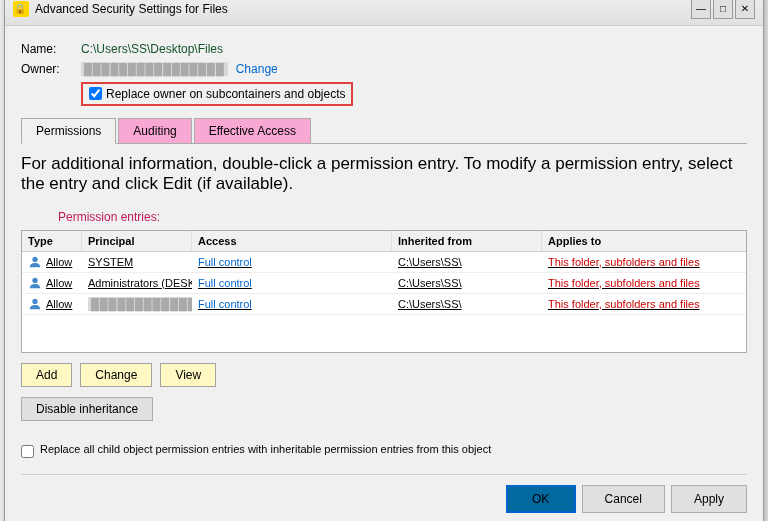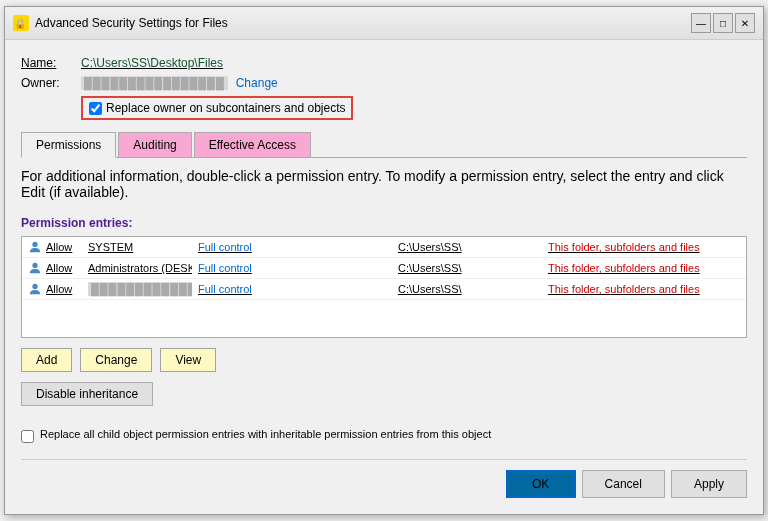--- a/index.html
+++ b/index.html
@@ -5,35 +5,35 @@
     * { box-sizing: border-box; margin: 0; padding: 0; }
     body { font-family: 'Segoe UI', Tahoma, Geneva, Verdana, sans-serif; font-size: 12px; background: #f0f0f0; display: flex; justify-content: center; align-items: center; height: 100vh; }
     .window { width: 760px; background: #f0f0f0; border: 1px solid #999; box-shadow: 2px 2px 8px rgba(0,0,0,0.3); }
     .title-bar { background: linear-gradient(to bottom, #f0f0f0, #e0e0e0); padding: 6px 8px; display: flex; align-items: center; justify-content: space-between; border-bottom: 1px solid #ccc; }
     .title-bar-left { display: flex; align-items: center; gap: 6px; }
     .title-bar-icon { width: 16px; height: 16px; background: #ffd700; border-radius: 2px; display: flex; align-items: center; justify-content: center; font-size: 10px; }
     .title-text { font-size: 12px; font-weight: normal; color: #000; }
     .title-bar-buttons { display: flex; gap: 2px; }
     .title-btn { width: 20px; height: 20px; border: 1px solid #999; background: #e0e0e0; cursor: pointer; display: flex; align-items: center; justify-content: center; font-size: 10px; }
     .content { padding: 16px; }
-    .field-row { display: flex; align-items: center; margin-bottom: 6px; text-decoration: underline; }
+    .field-row { display: flex; align-items: center; margin-bottom: 6px; }
     .field-label { width: 60px; color: #000; font-weight: normal; }
     .field-value { color: #14532d; }
     .owner-row { display: flex; align-items: center; margin-bottom: 6px; }
     .owner-label { width: 60px; }
     .owner-value { background: #d0d0d0; padding: 1px 4px; color: #888; font-size: 11px; min-width: 120px; }
     .change-link { color: #0066cc; cursor: pointer; margin-left: 8px; text-decoration: none; }
     .checkbox-row { margin-left: 60px; margin-bottom: 12px; }
     .checkbox-row-inner { display: inline-flex; align-items: center; border: 2px solid #e04040; padding: 3px 6px; gap: 4px; }
     .checkbox-row-inner input[type=checkbox] { margin: 0; }
     .tabs { display: flex; border-bottom: 1px solid #acacac; margin-bottom: 10px; }
     .tab { padding: 5px 14px; border: 1px solid #acacac; border-bottom: none; background: #f9a8d4; cursor: pointer; margin-right: 2px; font-size: 12px; }
     .tab.active { background: #f0f0f0; border-bottom: 1px solid #f0f0f0; margin-bottom: -1px; }
-    .info-text { font-size: 14px; color: #000; margin-bottom: 16px; }
-    .perm-entries-label { font-weight: bold; margin-bottom: 6px; color: #4c1d95; }
+    .info-text { font-size: 17px; color: #000; margin-bottom: 16px; }
+    .perm-entries-label { font-weight: normal; margin-bottom: 6px; color: #be185d; margin-left: 37px; }
     .table-container { border: 1px solid #acacac; background: white; margin-bottom: 10px; }
     .table-header { display: grid; grid-template-columns: 60px 110px 200px 150px 200px; background: #f0f0f0; border-bottom: 1px solid #ccc; }
     .th { padding: 4px 6px; font-size: 11px; font-weight: bold; border-right: 1px solid #ddd; color: #000; }
     .th:last-child { border-right: none; }
     .table-body { min-height: 100px; text-decoration: underline; }
     .table-row { display: grid; grid-template-columns: 60px 110px 200px 150px 200px; border-bottom: 1px solid #eee; cursor: pointer; }
     .td { padding: 3px 6px; font-size: 11px; color: #000; display: flex; align-items: center; gap: 4px; overflow: hidden; white-space: nowrap; }
     .td.blue { color: #0066cc; }
     .td.red { color: #cc0000; }
     .user-icon { width: 14px; height: 14px; display: inline-block; flex-shrink: 0; }
@@ -102,20 +102,27 @@
     </div>
 
     
     <p class="info-text">For additional information, double-click a permission entry. To modify a permission entry, select the entry and click Edit (if available).</p>
 
     
     <p class="perm-entries-label">Permission entries:</p>
 
     
     <div class="table-container">
+      <div class="table-header">
+        <div class="th">Type</div>
+        <div class="th">Principal</div>
+        <div class="th">Access</div>
+        <div class="th">Inherited from</div>
+        <div class="th">Applies to</div>
+      </div>
       <div class="table-body">
 
         <div class="table-row">
           <div class="td">
             <svg class="user-icon" viewBox="0 0 16 16" fill="none" xmlns="http://www.w3.org/2000/svg">
               <circle cx="8" cy="5" r="3" fill="#4488cc"></circle>
               <path d="M2 14c0-3.314 2.686-5 6-5s6 1.686 6 5" fill="#4488cc"></path>
             </svg>
             <span>Allow</span>
           </div>

